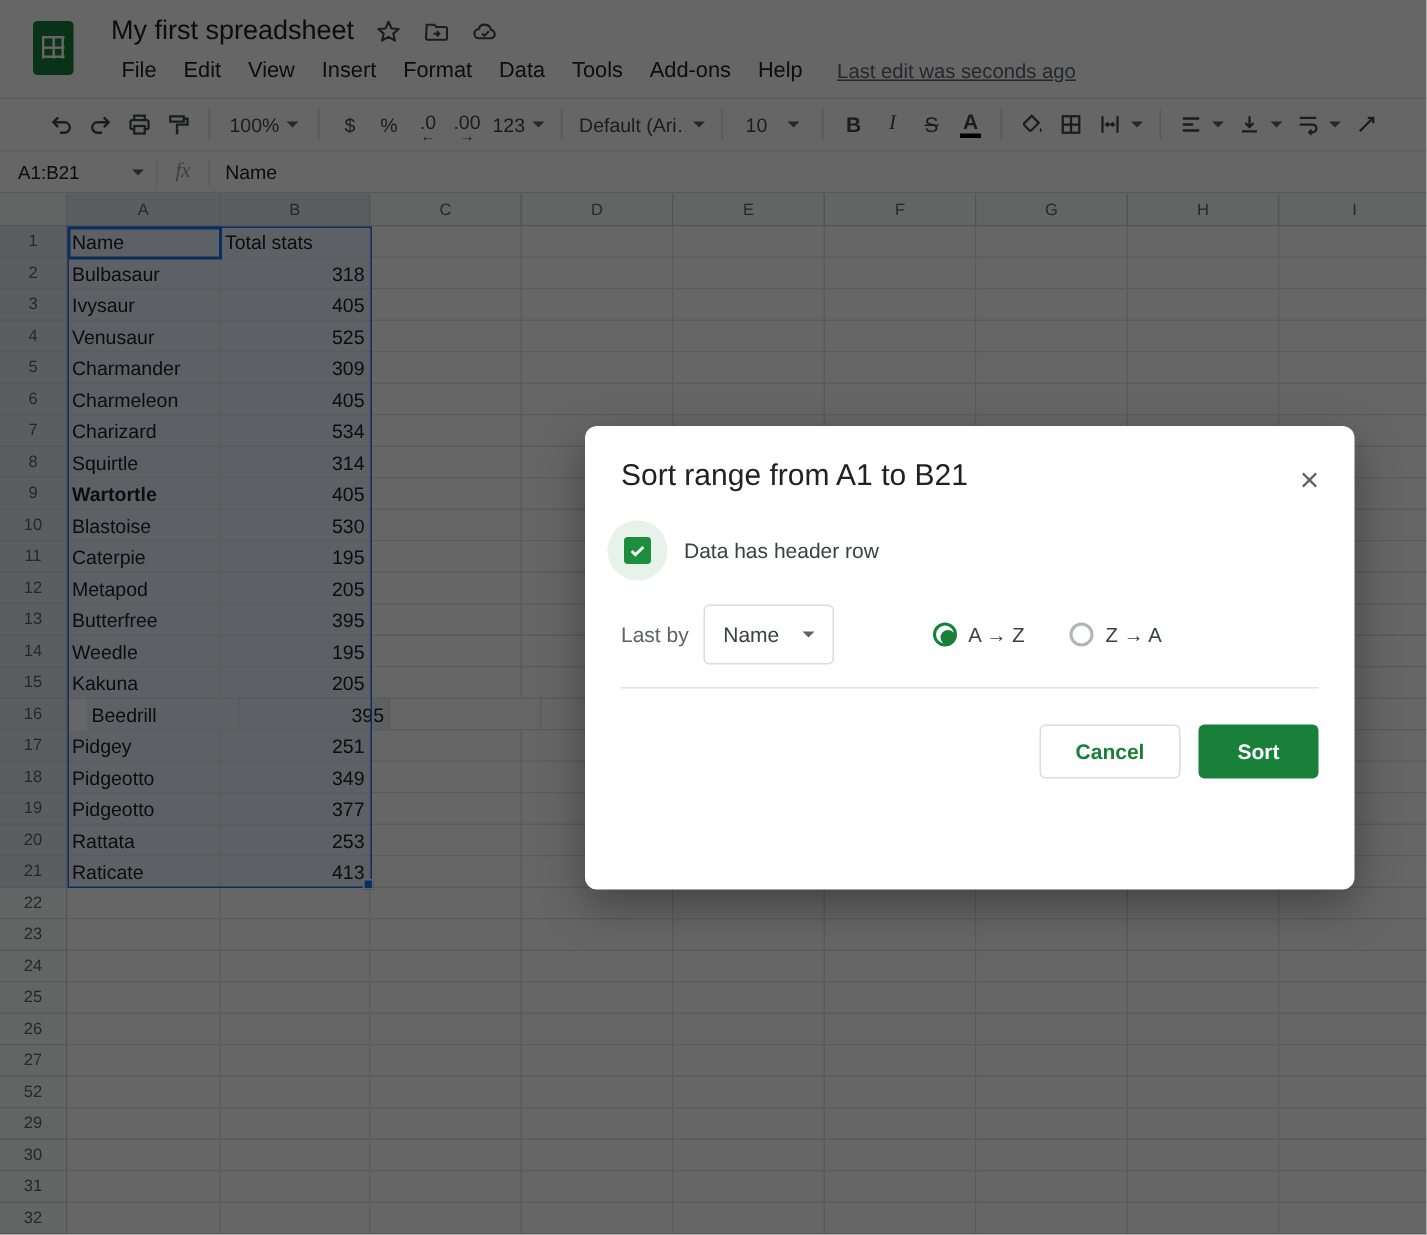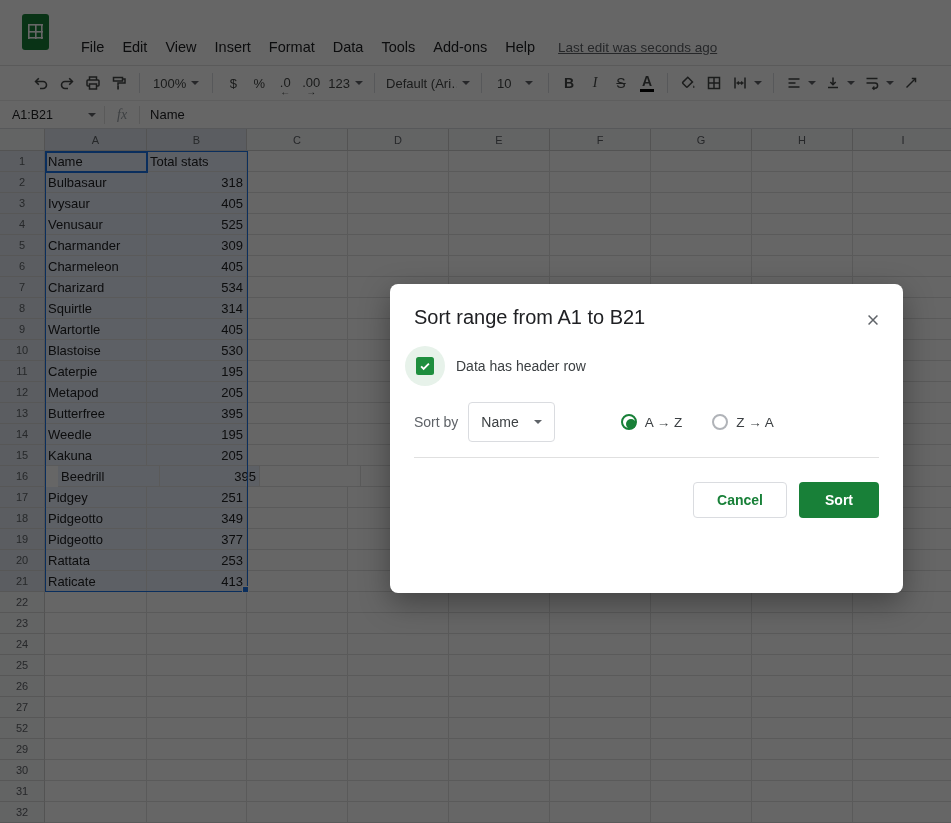--- a/index.html
+++ b/index.html
@@ -122,20 +122,34 @@
 </style>
 </head>
 <body>
 
 <div class="app">
 
   <div class="topbar">
     <div class="logo">
         <div class="grid"></div>
       </div>
+    <div class="title-row">
+      <span class="doc-title">My first spreadsheet</span>
+      <svg width="18" height="18" viewBox="0 0 18 18">
+          <polygon points="9,2.5 11,7 15.8,7.3 12.2,10.4 13.3,15.1 9,12.6 4.7,15.1 5.8,10.4 2.2,7.3 7,7" fill="none" stroke="#444746" stroke-width="1.4" stroke-linejoin="round"></polygon>
+        </svg>
+      <svg width="18" height="18" viewBox="0 0 18 18">
+          <path d="M2.5 4.5h5l1.5 1.5h6a1 1 0 0 1 1 1v6.5a1 1 0 0 1-1 1h-12a1 1 0 0 1-1-1z" fill="none" stroke="#444746" stroke-width="1.4"></path>
+          <path d="M7 10.5h3.6M9.2 8.8l1.7 1.7-1.7 1.7" fill="none" stroke="#444746" stroke-width="1.4"></path>
+        </svg>
+      <svg width="19" height="18" viewBox="0 0 19 18">
+          <path d="M5.5 13.5a3 3 0 0 1-.4-6A4.2 4.2 0 0 1 13.3 8a2.8 2.8 0 0 1 .4 5.5z" fill="none" stroke="#444746" stroke-width="1.4"></path>
+          <path d="M7.3 10.3l1.6 1.6 3-3" fill="none" stroke="#444746" stroke-width="1.4"></path>
+        </svg>
+    </div>
     <div class="menu-row">
       <span id="menu-items"><span class="menu-item">File</span><span class="menu-item">Edit</span><span class="menu-item">View</span><span class="menu-item">Insert</span><span class="menu-item">Format</span><span class="menu-item">Data</span><span class="menu-item">Tools</span><span class="menu-item">Add-ons</span><span class="menu-item">Help</span></span>
       <span class="last-edit">Last edit was seconds ago</span>
     </div>
   </div>
 
   <div class="toolbar">
     <div class="tb">
         <svg width="18" height="18" viewBox="0 0 18 18">
           <path d="M4 7.5h7a3.5 3.5 0 0 1 0 7H8" fill="none" stroke="#444746" stroke-width="1.6"></path>
@@ -369,21 +383,21 @@
         <div class="cell" style="width: 101px;"></div>
         <div class="cell" style="width: 101px;"></div>
         <div class="cell" style="width: 101px;"></div>
         <div class="cell" style="width: 101px;"></div>
         <div class="cell" style="width: 101px;"></div>
         <div class="cell" style="width: 101px;"></div>
         <div class="cell" style="width: 101px;"></div>
       </div>
       <div class="gridrow">
         <div class="rowhead selhead">9</div>
-        <div class="cell sel" style="width: 102px;">Wartortle</div>
+        <div class="cell sel" style="width: 102px; font-weight: bold;">Wartortle</div>
         <div class="cell num sel" style="width: 100px;">405</div>
         <div class="cell" style="width: 101px;"></div>
         <div class="cell" style="width: 101px;"></div>
         <div class="cell" style="width: 101px;"></div>
         <div class="cell" style="width: 101px;"></div>
         <div class="cell" style="width: 101px;"></div>
         <div class="cell" style="width: 101px;"></div>
         <div class="cell" style="width: 101px;"></div>
       </div>
       <div class="gridrow">
@@ -681,21 +695,21 @@
     <span class="cb-halo">
       <span class="checkbox">
           <svg width="14" height="14" viewBox="0 0 18 18">
             <path d="M4 9.5l3.2 3.2L14 6" fill="none" stroke="#fff" stroke-width="2.4"></path>
           </svg>
         </span>
     </span>
     <span class="cb-label">Data has header row</span>
   </div>
   <div class="sort-row">
-    <span class="sortby-label">Sort by</span>
+    <span class="sortby-label">Last by</span>
     <div class="dd-btn">
       <span class="val">Name</span>
       <span class="dd-arrow"></span>
     </div>
     <div class="radio-group">
       <div class="radio-item">
         <span class="radio on"></span>
         <span class="radio-label">A → Z</span>
       </div>
       <div class="radio-item">

